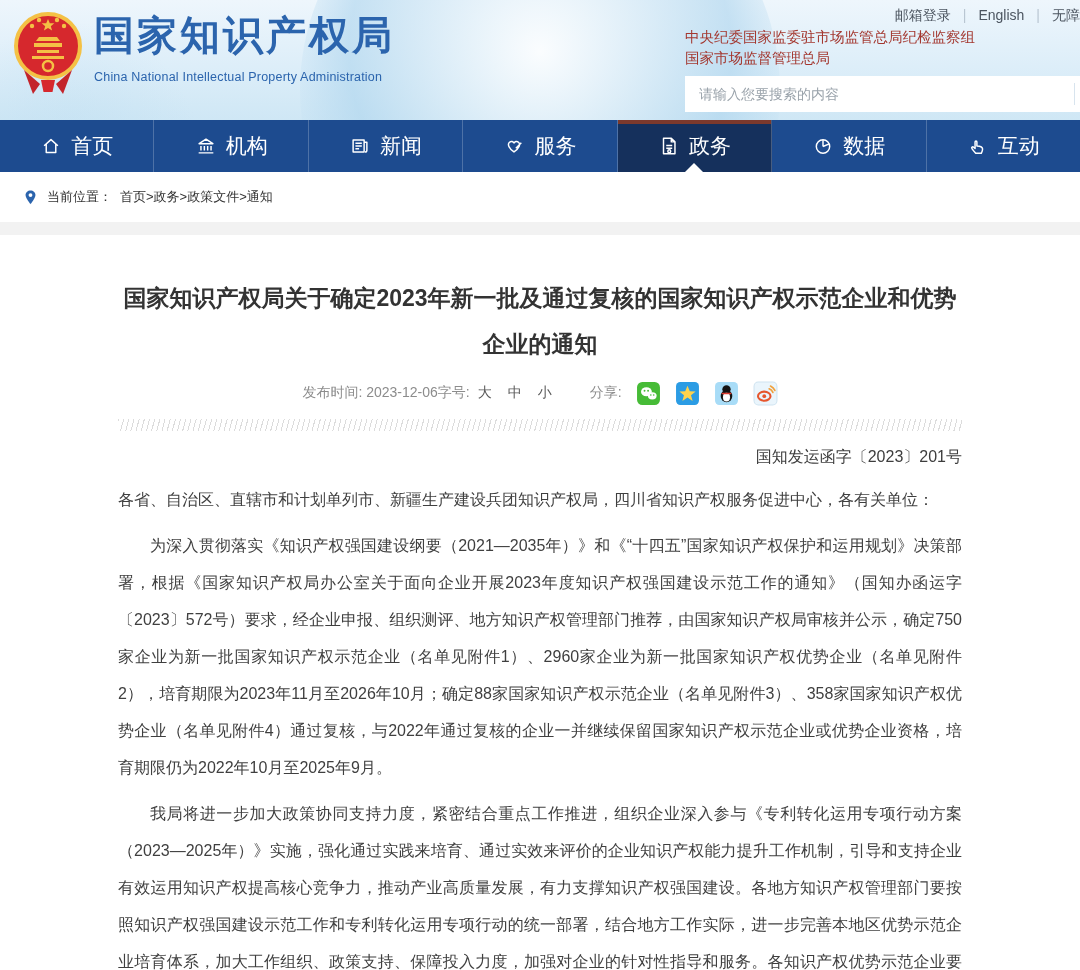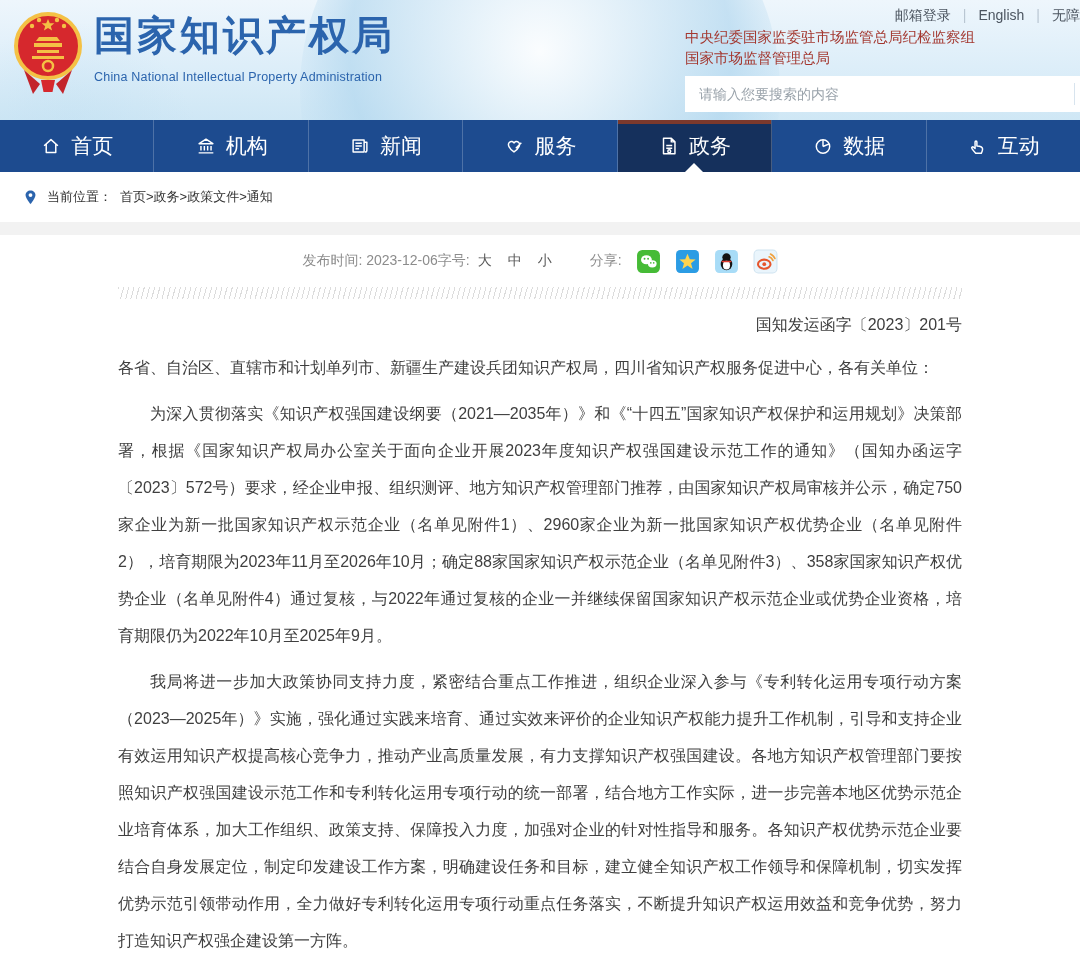--- a/index.html
+++ b/index.html
@@ -178,20 +178,21 @@
     <svg width="17" height="17" viewBox="0 0 24 24">
       <path d="M12 2 C8 2 5 5 5 8.6 C5 13 12 21.5 12 21.5 C12 21.5 19 13 19 8.6 C19 5 16 2 12 2 Z" fill="#2b64ad"></path>
       <circle cx="12" cy="8.6" r="2.7" fill="#fff"></circle>
     </svg>
     <span>当前位置：</span>
     <span>首页&gt;政务&gt;政策文件&gt;通知</span>
   </div>
   <div class="gray-strip"></div>
 
   <main class="article">
+    <h1 class="article-title">国家知识产权局关于确定2023年新一批及通过复核的国家知识产权示范企业和优势企业的通知</h1>
 
     <div class="meta-row">
       <div class="publish">
         <span>发布时间: </span><span>2023-12-06</span>
       </div>
       <div class="meta-right">
         <span>字号: </span>
         <span class="fs-link">大</span>
         <span class="fs-link">中</span>
         <span class="fs-link">小</span>

